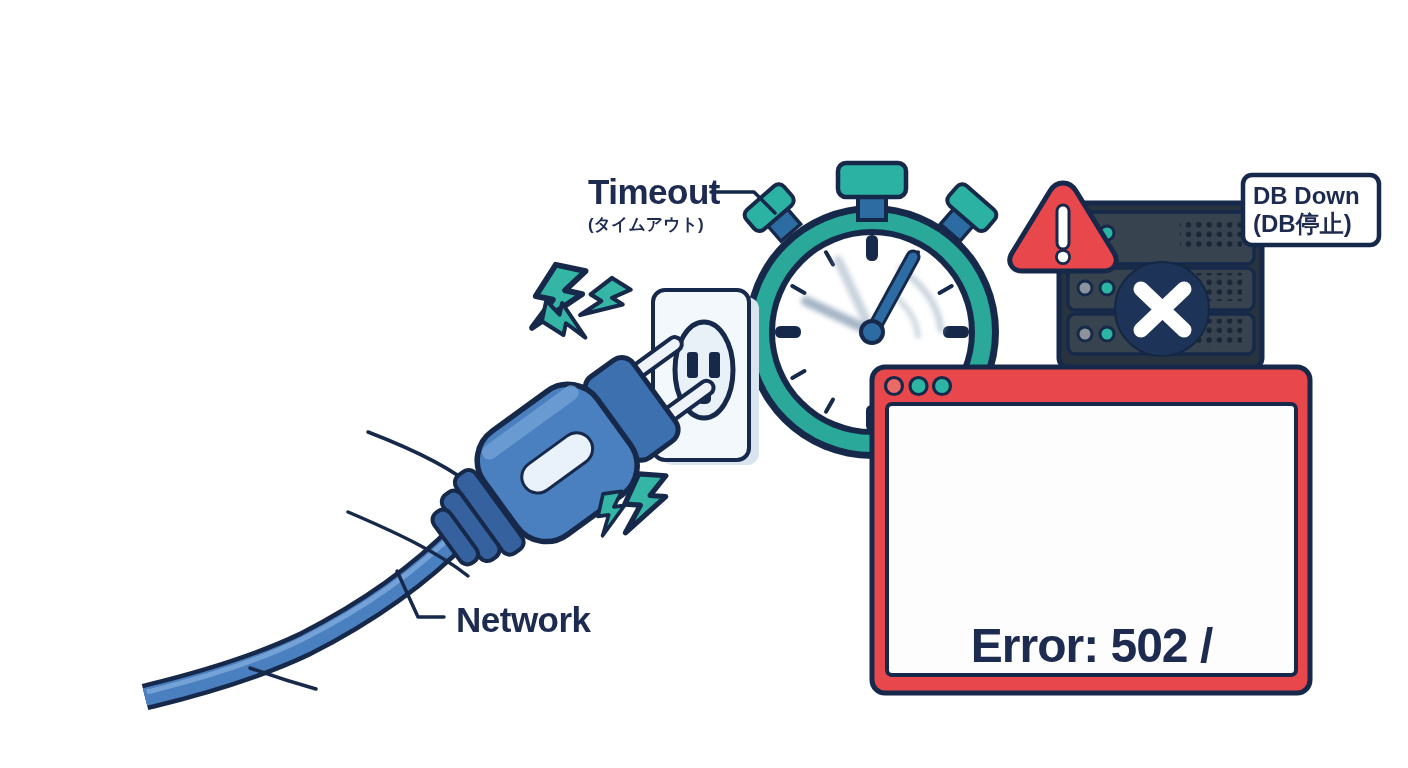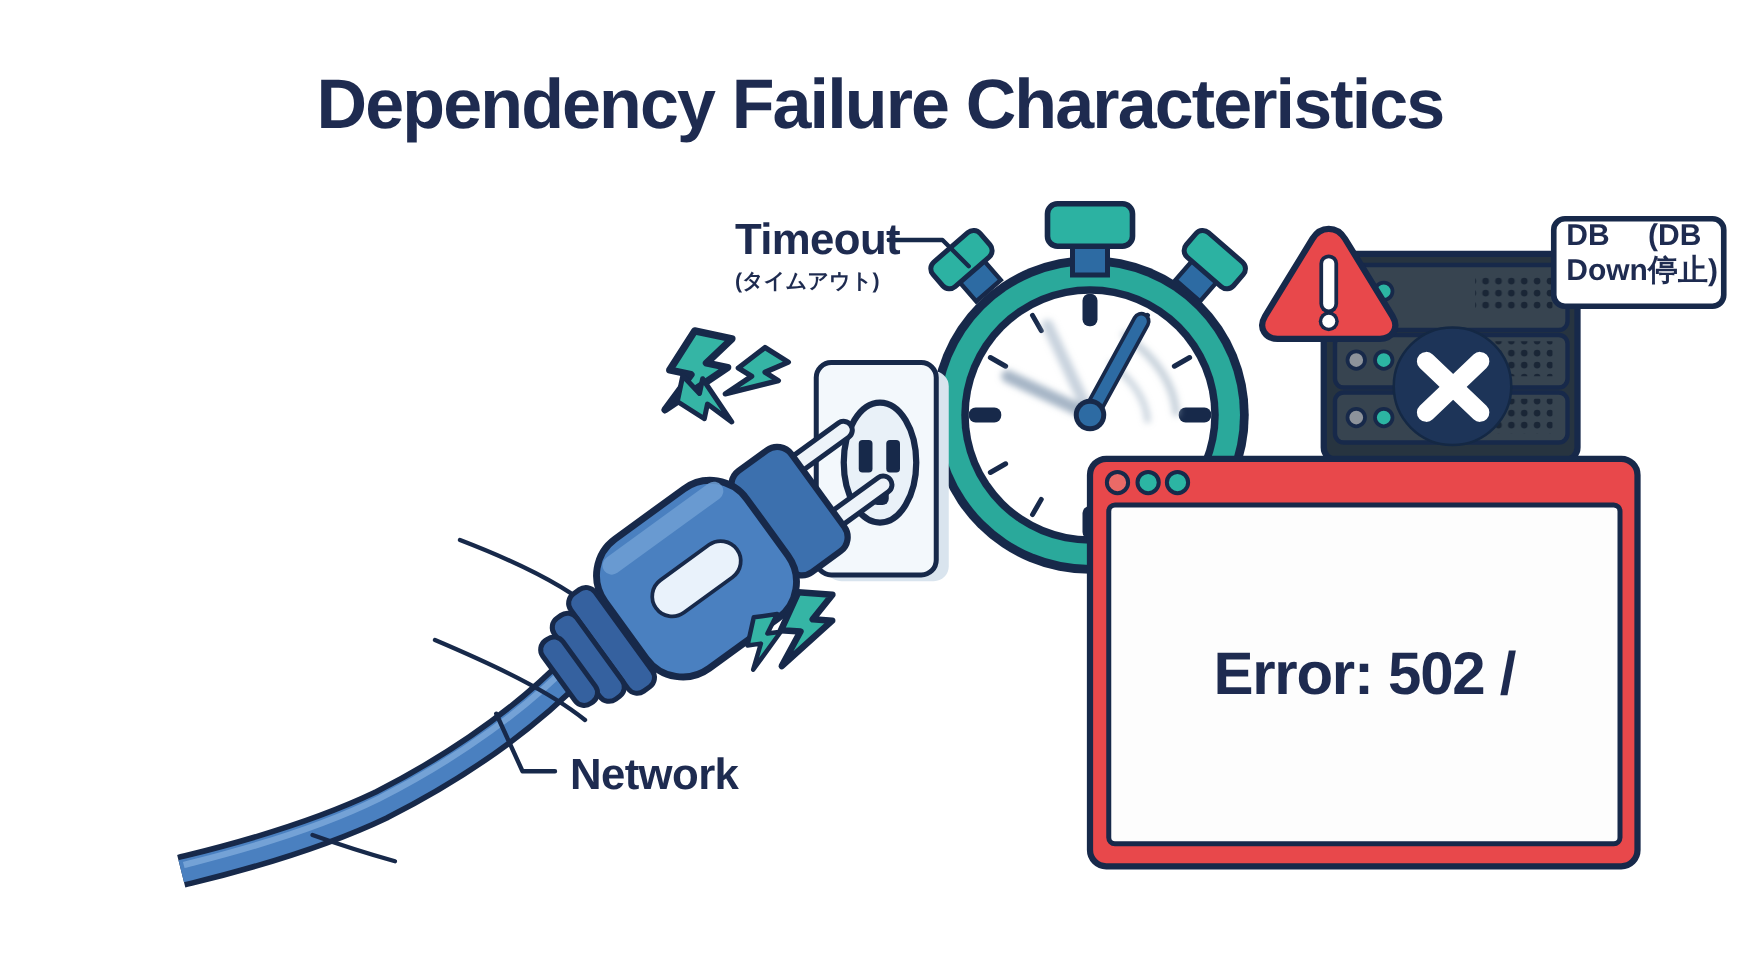--- a/index.html
+++ b/index.html
@@ -7,26 +7,26 @@
        font-family:"Liberation Sans","DejaVu Sans",sans-serif;}
   .stage{position:absolute;left:0;top:0;width:1408px;height:768px;}
   svg.art{position:absolute;left:0;top:0;}
   .overlay{position:absolute;color:#1e2b50;}
   .title{left:0;top:50px;width:1408px;text-align:center;font-size:56px;font-weight:bold;letter-spacing:-1.5px;}
   .callout{font-weight:bold;line-height:1.25;}
   .callout .en{font-size:35px;letter-spacing:-0.5px;}
   .callout .ja{font-size:17px;}
   .timeout{left:588px;top:170px;}
   .network{left:456px;top:598px;}
-  .dbdown{left:1243px;top:175px;width:136px;height:70px;display:flex;flex-direction:row;
+  .dbdown{left:1243px;top:175px;width:136px;height:70px;display:flex;flex-direction:column;
           justify-content:center;padding-left:10px;box-sizing:border-box;font-weight:bold;line-height:1.18;}
   .dbdown .en{font-size:24px;}
   .dbdown .ja{font-size:24px;}
-  .errtext{left:887px;top:404px;width:409px;height:271px;display:flex;flex-direction:column;
-           align-items:center;justify-content:center;font-size:48px;font-weight:bold;line-height:1.2;
+  .errtext{left:887px;top:404px;width:409px;height:271px;display:flex;flex-direction:row;
+           align-items:flex-end;justify-content:center;font-size:48px;font-weight:bold;line-height:1.2;
            letter-spacing:-1px;text-align:center;}
 </style>
 </head>
 <body>
 
 <div class="stage">
 
 <svg class="art" width="1408" height="768" viewBox="0 0 1408 768">
   <defs>
     <filter id="softblur" x="-40%" y="-40%" width="180%" height="180%">
@@ -175,21 +175,20 @@
 
   <g>
     <rect x="872" y="367" width="438" height="326" rx="13" fill="#e8484b" stroke="#17294a" stroke-width="5"></rect>
     <rect x="887" y="404" width="409" height="271" rx="5" fill="#fdfdfd" stroke="#17294a" stroke-width="4"></rect>
     <circle cx="894" cy="386" r="8.5" fill="#ea6a67" stroke="#17294a" stroke-width="3.2"></circle>
     <circle cx="918.5" cy="386" r="8.5" fill="#2cb5a3" stroke="#17294a" stroke-width="3.2"></circle>
     <circle cx="942" cy="386" r="8.5" fill="#2cb5a3" stroke="#17294a" stroke-width="3.2"></circle>
   </g>
 </svg>
 
-<div class="overlay title">Dependency Failure Characteristics</div>
 
 <div class="overlay callout timeout">
   <div class="en">Timeout</div>
   <div class="ja">(タイムアウト)</div>
 </div>
 
 <div class="overlay callout network">
   <div class="en">Network</div>
 </div>
 

